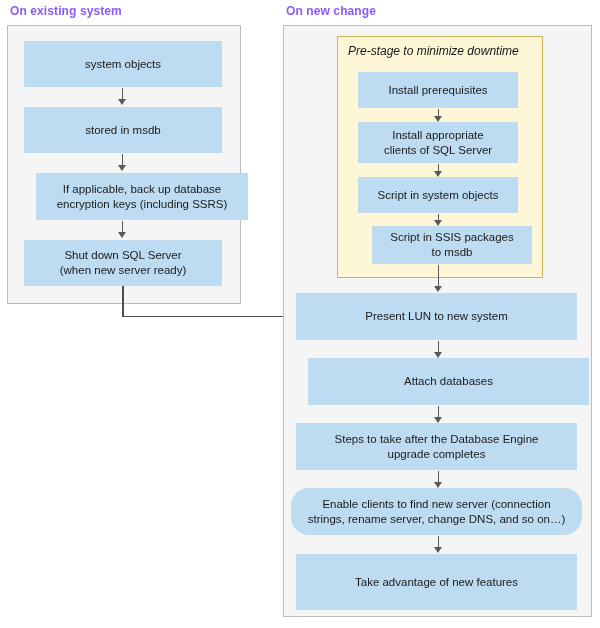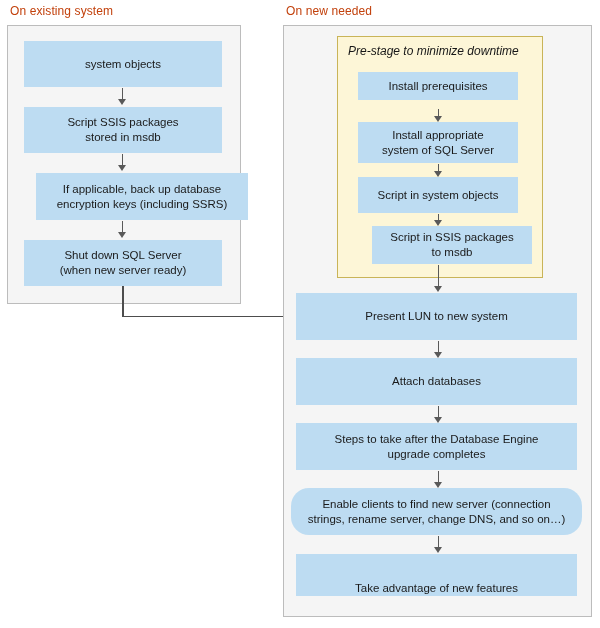--- a/index.html
+++ b/index.html
@@ -16,22 +16,22 @@
   }
   #stage {
     position: absolute;
     left: 0; top: 0;
     width: 600px; height: 628px;
     overflow: hidden;
   }
   .col-title {
     position: absolute;
     font-size: 12px;
-    font-weight: normal;
-    color: #c2410c;
+    font-weight: bold;
+    color: #8b5cf6;
     letter-spacing: 0.1px;
     white-space: nowrap;
   }
   .panel {
     position: absolute;
     background: #f5f5f5;
     border: 1px solid #bcbcbc;
     box-sizing: border-box;
   }
   .prestage {
@@ -104,39 +104,38 @@
     border-left: 8px solid #4d4d4d;
   }
 </style>
 </head>
 <body>
 
 <div id="stage">
 
   <div class="col-title" style="left:10px; top:4px;">On existing system</div>
 
-  <div class="col-title" style="left:286px; top:4px;">On new needed</div>
+  <div class="col-title" style="left:286px; top:4px;">On new change</div>
 
   <div class="panel" style="left:7px; top:25px; width:234px; height:279px;">
   </div>
 
   <div class="node" style="left:24px; top:41px; width:198px; height:46px;">
     <div>
       <span>system objects</span>
     </div>
   </div>
 
   <div class="arrow-v" style="left:118px; top:88px; height:18px;">
     <div class="shaft" style="height:12px;"></div>
     <div class="head" style="top:11px;"></div>
   </div>
 
   <div class="node" style="left:24px; top:107px; width:198px; height:46px;">
     <div>
-      <span>Script SSIS packages</span>
       <span>stored in msdb</span>
     </div>
   </div>
 
   <div class="arrow-v" style="left:118px; top:154px; height:18px;">
     <div class="shaft" style="height:12px;"></div>
     <div class="head" style="top:11px;"></div>
   </div>
 
   <div class="node" style="left:17px; top:173px; width:212px; height:47px;margin-left:19px;">
@@ -164,35 +163,35 @@
     <div class="head-r" style="left:284px; top:311px;"></div>
   </div>
 
   <div class="panel" style="left:283px; top:25px; width:309px; height:592px;">
   </div>
 
   <div class="prestage" style="left:337px; top:36px; width:206px; height:242px;">
     <div class="prestage-label">Pre-stage to minimize downtime</div>
   </div>
 
-  <div class="node" style="left:358px; top:72px; width:160px; height:28px;">
+  <div class="node" style="left:358px; top:72px; width:160px; height:36px;">
     <div>
       <span>Install prerequisites</span>
     </div>
   </div>
 
   <div class="arrow-v" style="left:434px; top:109px; height:14px;">
     <div class="shaft" style="height:8px;"></div>
     <div class="head" style="top:7px;"></div>
   </div>
 
   <div class="node" style="left:358px; top:122px; width:160px; height:41px;">
     <div>
       <span>Install appropriate</span>
-      <span>system of SQL Server</span>
+      <span>clients of SQL Server</span>
     </div>
   </div>
 
   <div class="arrow-v" style="left:434px; top:164px; height:14px;">
     <div class="shaft" style="height:8px;"></div>
     <div class="head" style="top:7px;"></div>
   </div>
 
   <div class="node" style="left:358px; top:177px; width:160px; height:36px;text-align:right;">
     <div>
@@ -221,21 +220,21 @@
     <div>
       <span>Present LUN to new system</span>
     </div>
   </div>
 
   <div class="arrow-v" style="left:434px; top:341px; height:18px;">
     <div class="shaft" style="height:12px;"></div>
     <div class="head" style="top:11px;"></div>
   </div>
 
-  <div class="node" style="left:296px; top:358px; width:281px; height:47px;">
+  <div class="node" style="left:308px; top:358px; width:281px; height:47px;">
     <div>
       <span>Attach databases</span>
     </div>
   </div>
 
   <div class="arrow-v" style="left:434px; top:406px; height:18px;">
     <div class="shaft" style="height:12px;"></div>
     <div class="head" style="top:11px;"></div>
   </div>
 
@@ -256,19 +255,19 @@
       <span>Enable clients to find new server (connection</span>
       <span>strings, rename server, change DNS, and so on…)</span>
     </div>
   </div>
 
   <div class="arrow-v" style="left:434px; top:536px; height:18px;">
     <div class="shaft" style="height:12px;"></div>
     <div class="head" style="top:11px;"></div>
   </div>
 
-  <div class="node" style="left:296px; top:554px; width:281px; height:42px;align-items:flex-end;">
+  <div class="node" style="left:296px; top:554px; width:281px; height:56px;">
     <div>
       <span>Take advantage of new features</span>
     </div>
   </div>
 
 </div>
 
 </body></html>

